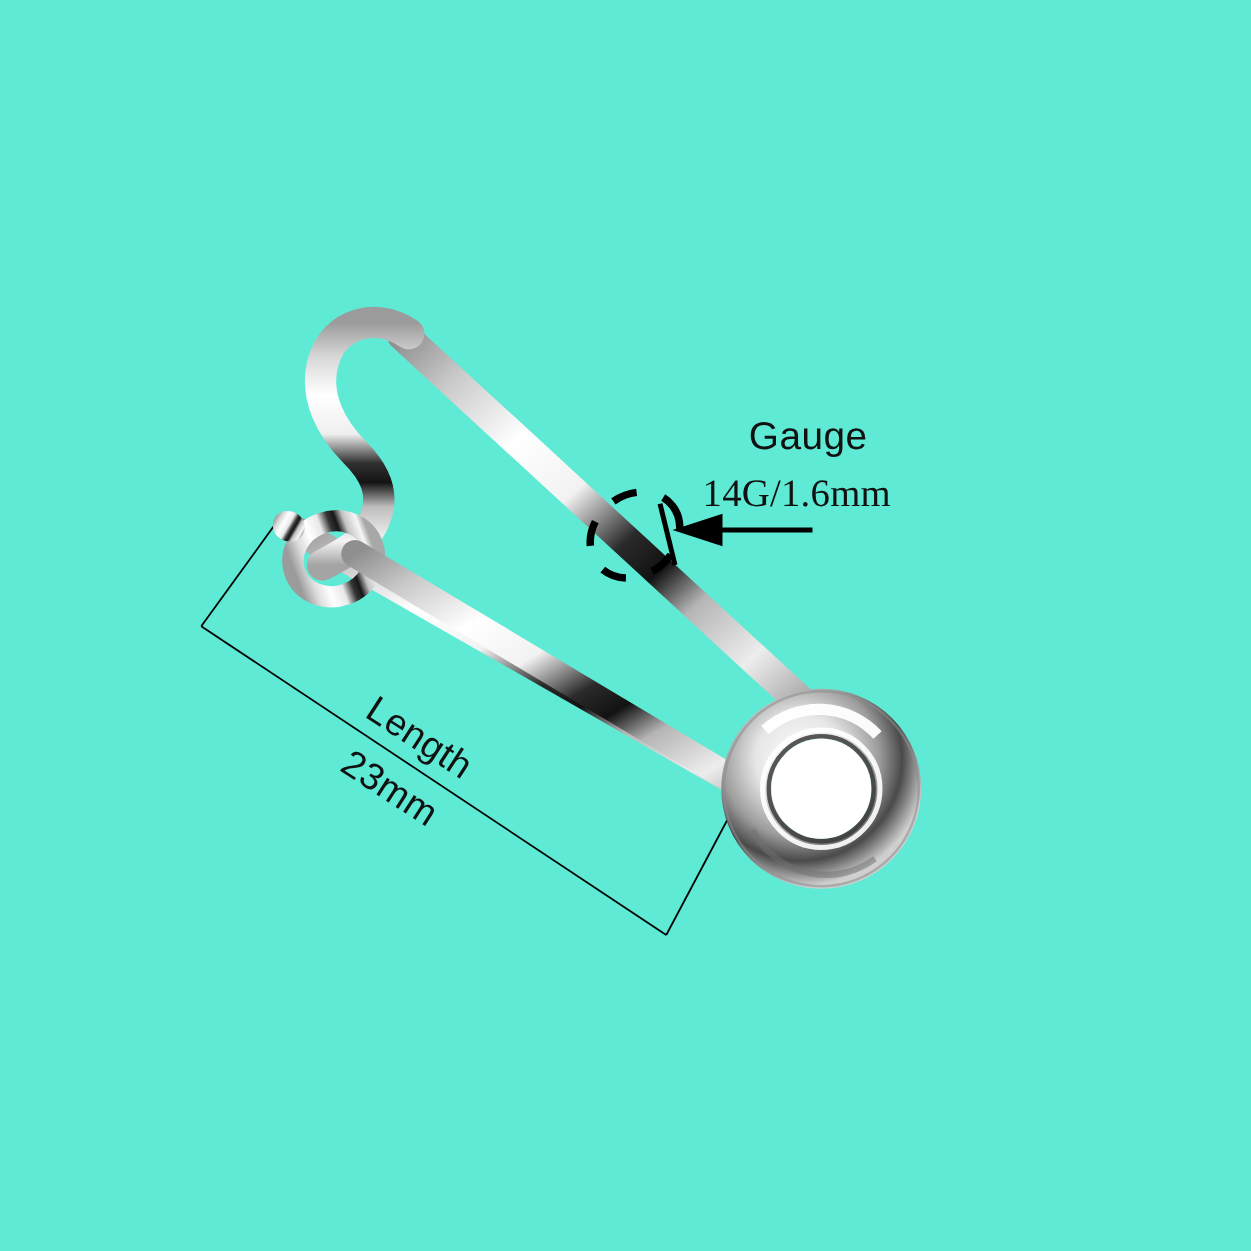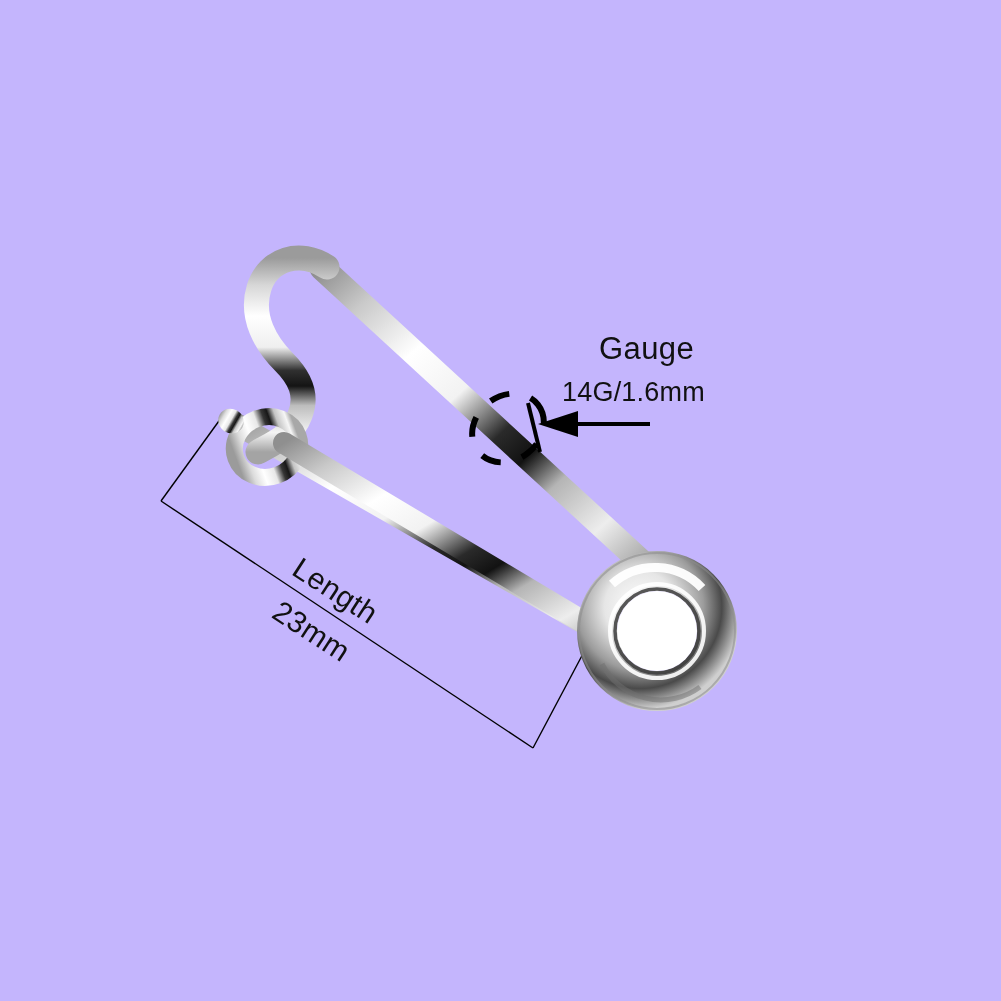--- a/index.html
+++ b/index.html
@@ -10,21 +10,21 @@
   body {
     width: 1001px;
     height: 1001px;
     font-family: "Liberation Sans", sans-serif;
     overflow: hidden;
   }
   #canvas {
     position: relative;
     width: 1001px;
     height: 1001px;
-    background: #c4b5fd;
+    background: #5eead4;
   }
   #diagram-svg {
     position: absolute;
     left: 0;
     top: 0;
     width: 1001px;
     height: 1001px;
     display: block;
   }
   .label-text {
@@ -36,22 +36,23 @@
   }
   #gauge-title {
     left: 599px;
     top: 331px;
     font-size: 31px;
     letter-spacing: 0.4px;
   }
   #gauge-value {
     left: 562px;
     top: 377px;
-    font-size: 27px;
+    font-size: 31px;
     letter-spacing: 0.2px;
+    font-family: Liberation Serif, serif;
   }
   #length-title {
     left: 305px;
     top: 551px;
     font-size: 30px;
     transform: rotate(33deg);
     transform-origin: left top;
     letter-spacing: 0.4px;
   }
   #length-value {

